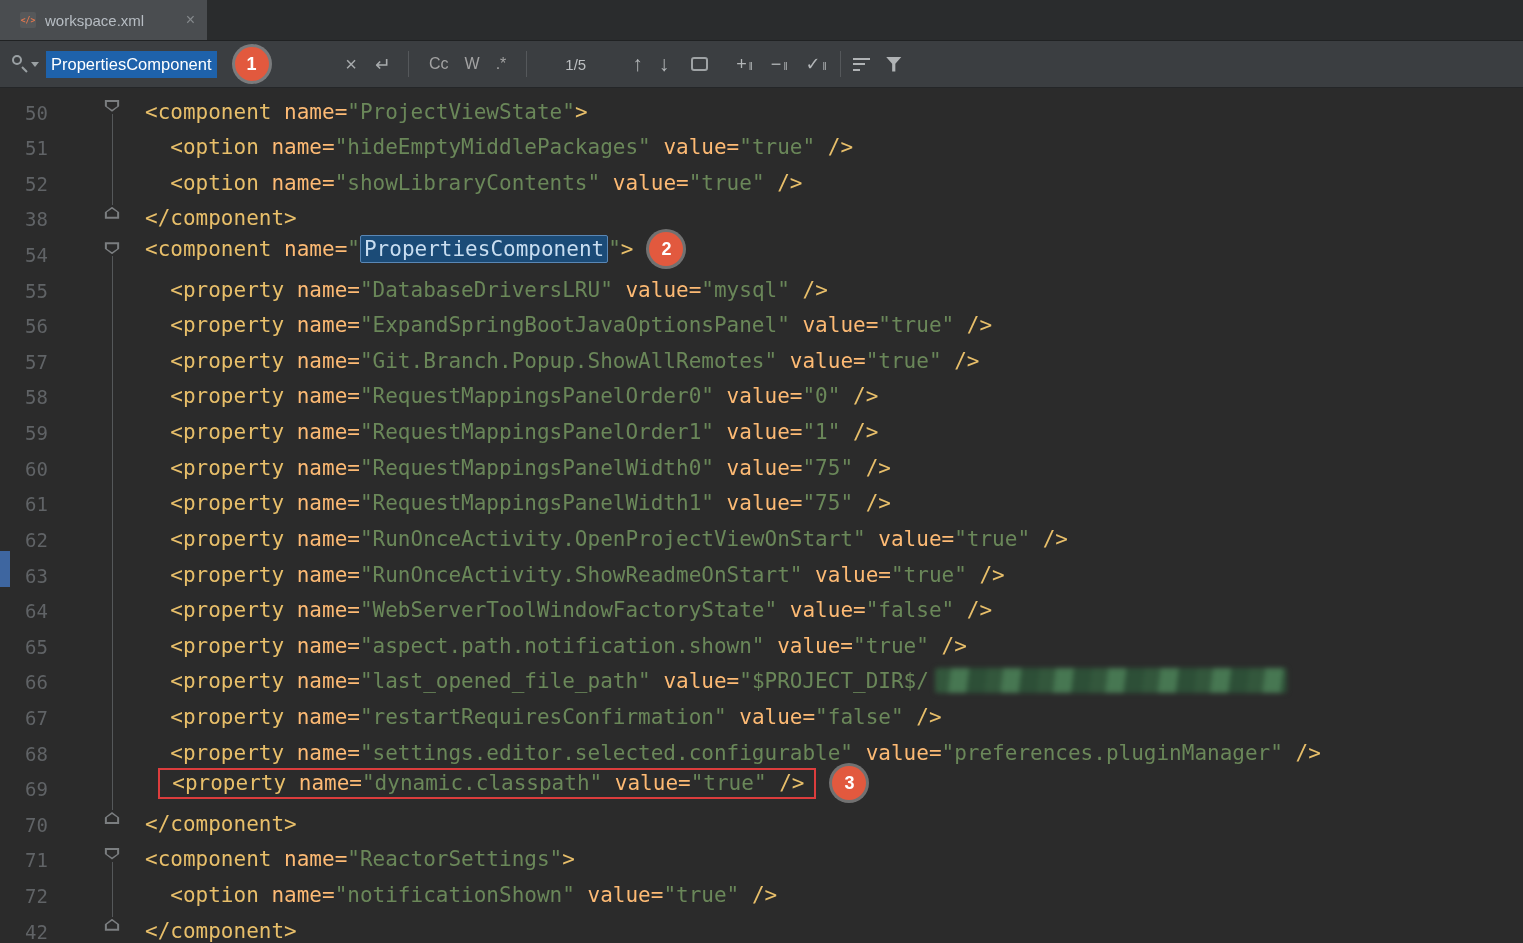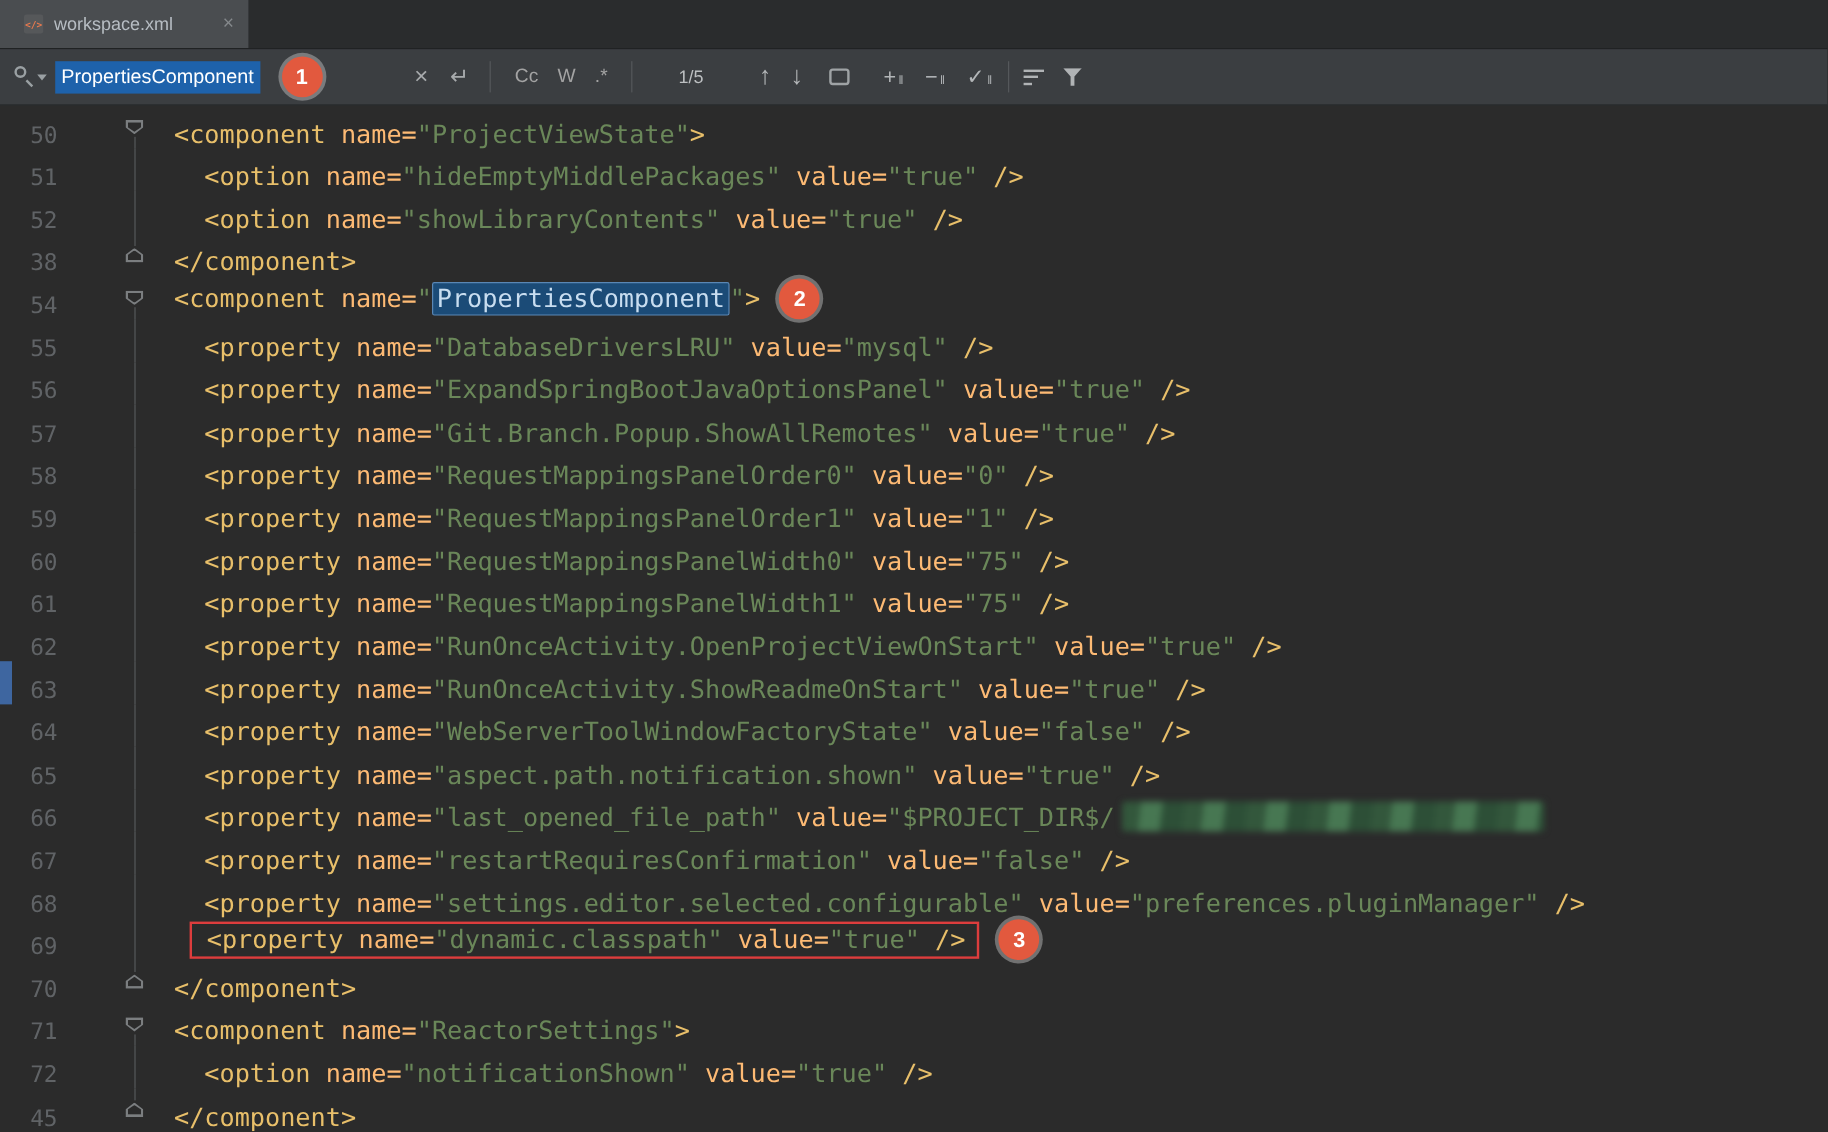--- a/index.html
+++ b/index.html
@@ -152,16 +152,16 @@
       <div class="row"><div class="g-strip caret"></div><div class="g-num">63</div><div class="g-sp1"></div><div class="g-fold"><div class="vline line"></div></div><div class="g-sp2"></div><div class="code"><span class="sg-tag">  &lt;property</span><span class="sg-attr"> name=</span><span class="sg-str">"RunOnceActivity.ShowReadmeOnStart"</span><span class="sg-attr"> value=</span><span class="sg-str">"true"</span><span class="sg-tag"> /&gt;</span></div></div>
       <div class="row"><div class="g-strip"></div><div class="g-num">64</div><div class="g-sp1"></div><div class="g-fold"><div class="vline line"></div></div><div class="g-sp2"></div><div class="code"><span class="sg-tag">  &lt;property</span><span class="sg-attr"> name=</span><span class="sg-str">"WebServerToolWindowFactoryState"</span><span class="sg-attr"> value=</span><span class="sg-str">"false"</span><span class="sg-tag"> /&gt;</span></div></div>
       <div class="row"><div class="g-strip"></div><div class="g-num">65</div><div class="g-sp1"></div><div class="g-fold"><div class="vline line"></div></div><div class="g-sp2"></div><div class="code"><span class="sg-tag">  &lt;property</span><span class="sg-attr"> name=</span><span class="sg-str">"aspect.path.notification.shown"</span><span class="sg-attr"> value=</span><span class="sg-str">"true"</span><span class="sg-tag"> /&gt;</span></div></div>
       <div class="row"><div class="g-strip"></div><div class="g-num">66</div><div class="g-sp1"></div><div class="g-fold"><div class="vline line"></div></div><div class="g-sp2"></div><div class="code"><span class="sg-tag">  &lt;property</span><span class="sg-attr"> name=</span><span class="sg-str">"last_opened_file_path"</span><span class="sg-attr"> value=</span><span class="sg-str">"$PROJECT_DIR$/</span><span class="sg-redact"></span></div></div>
       <div class="row"><div class="g-strip"></div><div class="g-num">67</div><div class="g-sp1"></div><div class="g-fold"><div class="vline line"></div></div><div class="g-sp2"></div><div class="code"><span class="sg-tag">  &lt;property</span><span class="sg-attr"> name=</span><span class="sg-str">"restartRequiresConfirmation"</span><span class="sg-attr"> value=</span><span class="sg-str">"false"</span><span class="sg-tag"> /&gt;</span></div></div>
       <div class="row"><div class="g-strip"></div><div class="g-num">68</div><div class="g-sp1"></div><div class="g-fold"><div class="vline line"></div></div><div class="g-sp2"></div><div class="code"><span class="sg-tag">  &lt;property</span><span class="sg-attr"> name=</span><span class="sg-str">"settings.editor.selected.configurable"</span><span class="sg-attr"> value=</span><span class="sg-str">"preferences.pluginManager"</span><span class="sg-tag"> /&gt;</span></div></div>
       <div class="row"><div class="g-strip"></div><div class="g-num">69</div><div class="g-sp1"></div><div class="g-fold"><div class="vline line"></div></div><div class="g-sp2"></div><div class="code"><span class="sg-plain">  </span><span class="redbox"><span class="sg-tag">&lt;property</span><span class="sg-attr"> name=</span><span class="sg-str">"dynamic.classpath"</span><span class="sg-attr"> value=</span><span class="sg-str">"true"</span><span class="sg-tag"> /&gt;</span></span><span class="badge inline">3</span></div></div>
       <div class="row"><div class="g-strip"></div><div class="g-num">70</div><div class="g-sp1"></div><div class="g-fold"><div class="vline end"></div><div class="fm up"><i class="fo"></i><i class="fi"></i></div></div><div class="g-sp2"></div><div class="code"><span class="sg-tag">&lt;/component&gt;</span></div></div>
       <div class="row"><div class="g-strip"></div><div class="g-num">71</div><div class="g-sp1"></div><div class="g-fold"><div class="vline start"></div><div class="fm down"><i class="fo"></i><i class="fi"></i></div></div><div class="g-sp2"></div><div class="code"><span class="sg-tag">&lt;component</span><span class="sg-attr"> name=</span><span class="sg-str">"ReactorSettings"</span><span class="sg-tag">&gt;</span></div></div>
       <div class="row"><div class="g-strip"></div><div class="g-num">72</div><div class="g-sp1"></div><div class="g-fold"><div class="vline line"></div></div><div class="g-sp2"></div><div class="code"><span class="sg-tag">  &lt;option</span><span class="sg-attr"> name=</span><span class="sg-str">"notificationShown"</span><span class="sg-attr"> value=</span><span class="sg-str">"true"</span><span class="sg-tag"> /&gt;</span></div></div>
-      <div class="row"><div class="g-strip"></div><div class="g-num">45</div><div class="g-sp1"></div><div class="g-fold"><div class="vline end"></div><div class="fm up"><i class="fo"></i><i class="fi"></i></div></div><div class="g-sp2"></div><div class="code"><span class="sg-tag">&lt;/component&gt;</span></div></div>
+      <div class="row"><div class="g-strip"></div><div class="g-num">42</div><div class="g-sp1"></div><div class="g-fold"><div class="vline end"></div><div class="fm up"><i class="fo"></i><i class="fi"></i></div></div><div class="g-sp2"></div><div class="code"><span class="sg-tag">&lt;/component&gt;</span></div></div>
     </div>
 
 </div>
 
 </body></html>

